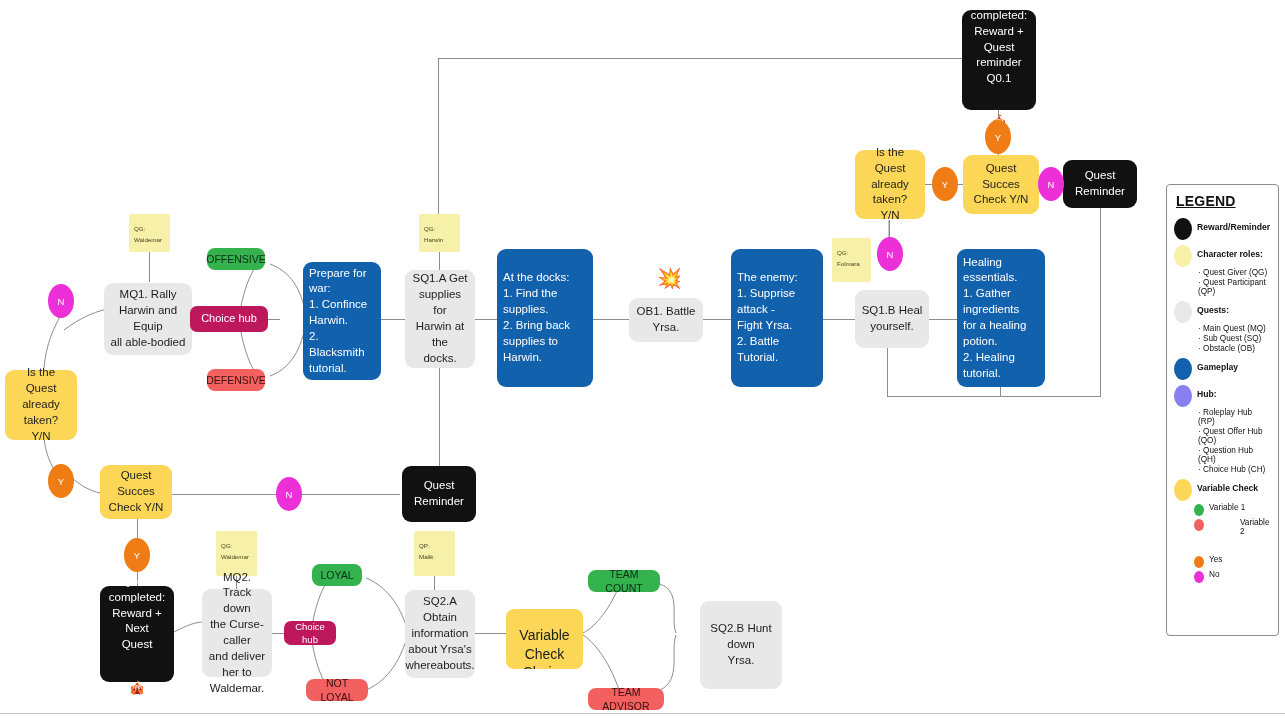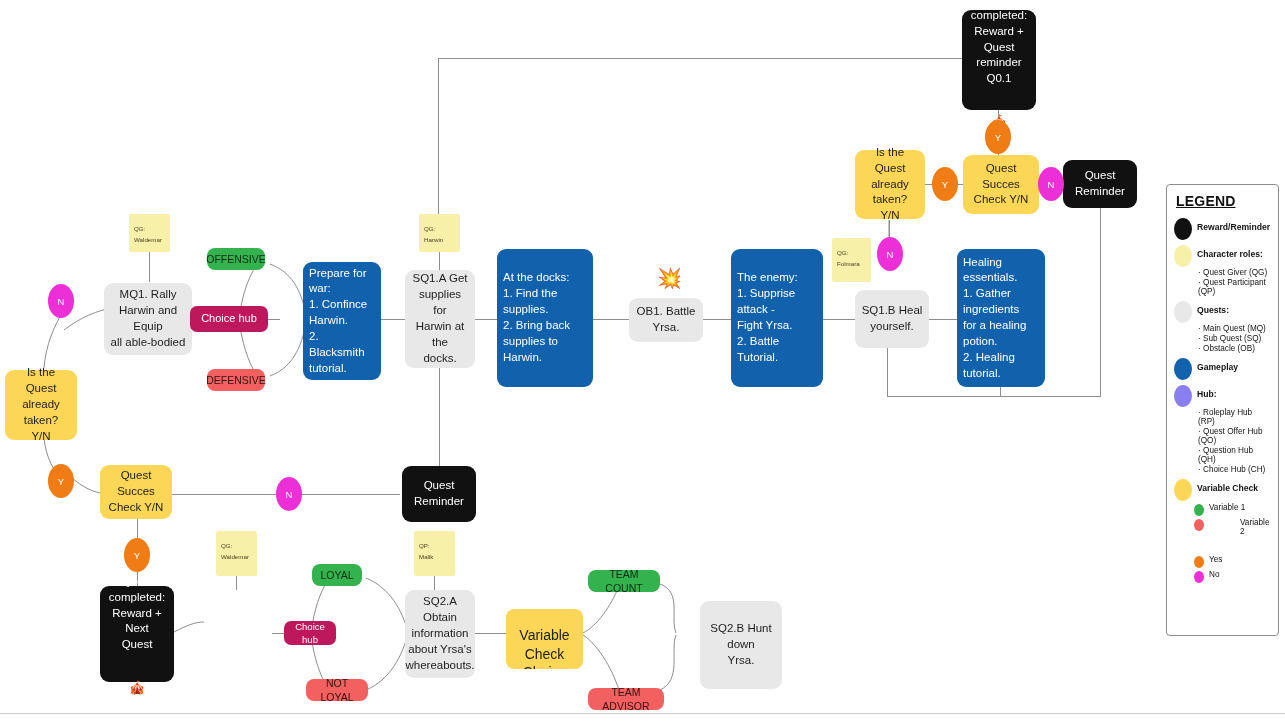--- a/index.html
+++ b/index.html
@@ -248,20 +248,24 @@
   <div class="node reward" style="left:402px;top:466px;width:74px;height:56px;">Quest Reminder</div>
 
   <div class="pill yes" style="left:124px;top:538px;">Y</div>
   <div class="node reward" style="left:100px;top:586px;width:74px;height:96px;flex-direction:column;">
     <span class="gp-in">Quest completed:
 Reward + Next
 Quest</span>
     <span class="emoji">🎪</span>
   </div>
 
+  <div class="node quest" style="left:202px;top:589px;width:70px;height:88px;">MQ2. Track down
+the Curse-caller
+and deliver her to
+Waldemar.</div>
   <div class="node hub" style="left:284px;top:621px;width:52px;height:24px;font-size:9.5px;">Choice hub</div>
   <div class="node chipg" style="left:312px;top:564px;width:50px;height:22px;">LOYAL</div>
   <div class="node chipr" style="left:306px;top:679px;width:62px;height:22px;">NOT LOYAL</div>
 
   <div class="node quest" style="left:405px;top:590px;width:70px;height:88px;">SQ2.A Obtain
 information
 about Yrsa's
 whereabouts.</div>
 
   <div class="vc2" style="left:506px;top:609px;width:77px;height:60px;">

